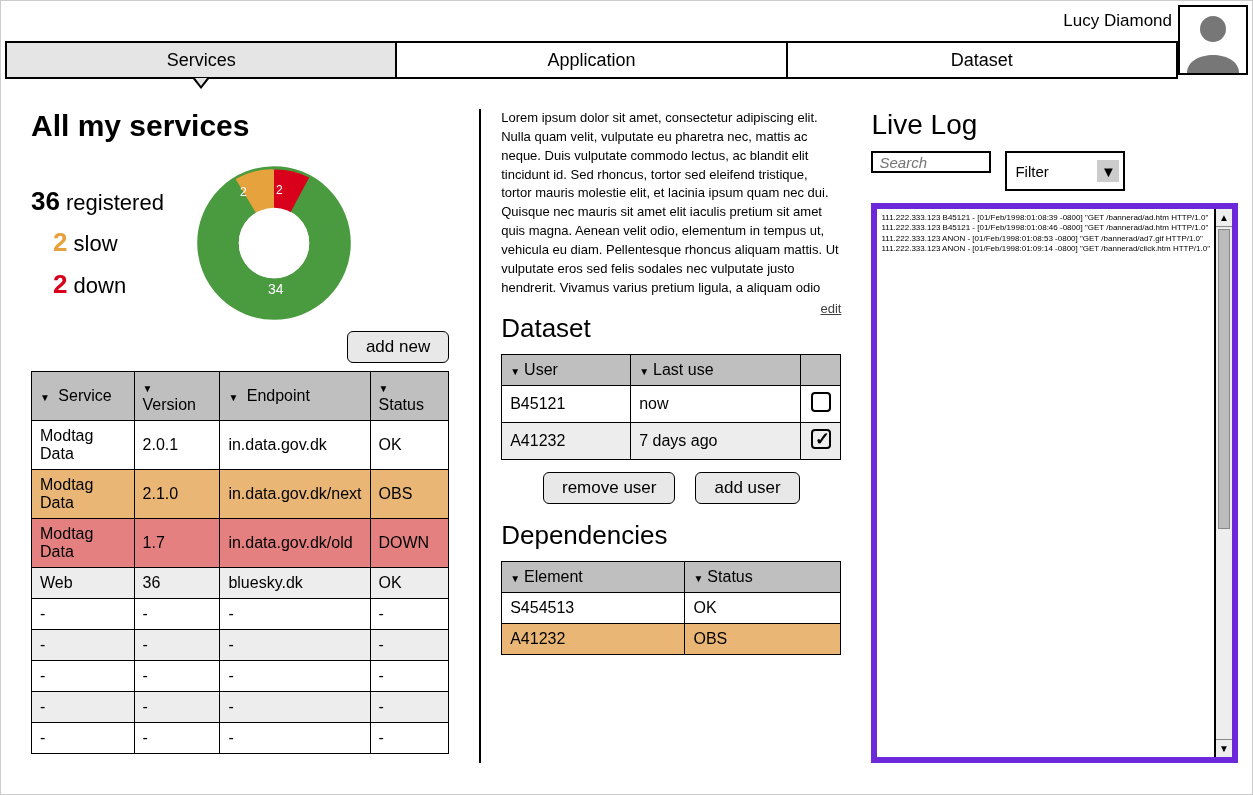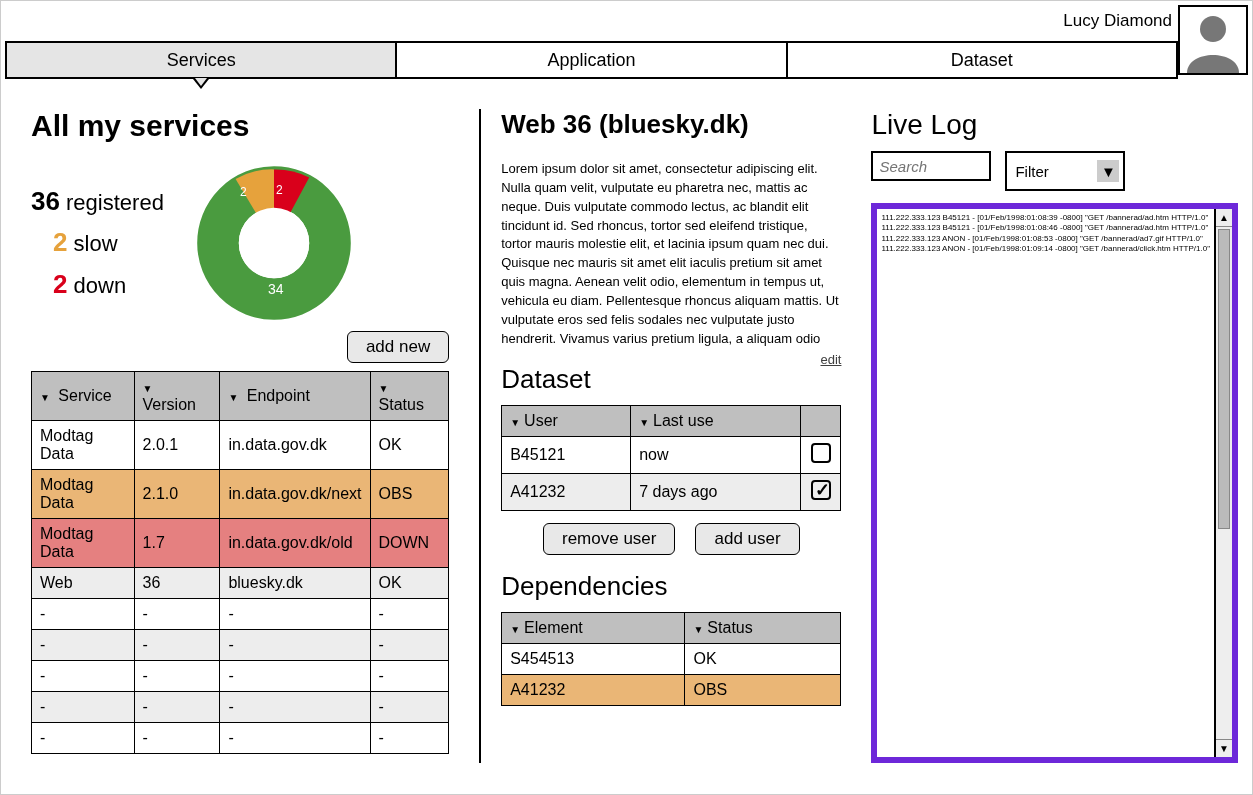--- a/index.html
+++ b/index.html
@@ -142,21 +142,21 @@
     content:"✓"; position:absolute; top:-3px; left:2px; font-size:18px; font-weight:bold;
   }
 
   
   .desc { font-size: 13px; line-height: 1.45; margin-bottom: 4px; }
   .edit-link { color: #404040; text-decoration: underline; font-size: 13px; float: right; cursor: pointer;}
 
   
   .log-controls { display:flex; gap:14px; margin: 10px 0 12px 0; }
   .search {
-    border: 2px solid #000; height: 30px; width: 120px; padding: 0 6px;
+    border: 2px solid #000; height: 22px; width: 120px; padding: 0 6px;
     font-size: 15px; color: #888; font-style: italic;
   }
   .filter {
     border: 2px solid #000; height: 40px; width: 120px; display:flex; align-items:center;
     justify-content: space-between; padding: 0 4px 0 8px; font-size:15px; cursor:pointer;
   }
   .filter .chev { background:#ccc; width:22px; height:22px; display:flex; align-items:center; justify-content:center;}
   .logbox {
     border: 6px solid #6d28d9; height: 560px; position: relative; overflow: hidden;
     display:flex;
@@ -284,21 +284,20 @@
             <td>-</td>
             <td>-</td>
             <td>-</td>
             <td>-</td>
           </tr>
         </tbody>
     </table>
   </div>
 
   <div class="col-mid">
-    <h1 class="big" style="font-size:26px;">Web 36 (bluesky.dk)</h1>
     <p class="desc">Lorem ipsum dolor sit amet, consectetur adipiscing elit. Nulla quam velit, vulputate eu pharetra nec, mattis ac neque. Duis vulputate commodo lectus, ac blandit elit tincidunt id. Sed rhoncus, tortor sed eleifend tristique, tortor mauris molestie elit, et lacinia ipsum quam nec dui. Quisque nec mauris sit amet elit iaculis pretium sit amet quis magna. Aenean velit odio, elementum in tempus ut, vehicula eu diam. Pellentesque rhoncus aliquam mattis. Ut vulputate eros sed felis sodales nec vulputate justo hendrerit. Vivamus varius pretium ligula, a aliquam odio</p>
     <div style="text-align:right;">
         <a class="edit-link">edit</a>
       </div>
 
     <h2 class="section">Dataset</h2>
     <table>
       <thead>
           <tr>
         <th><span class="tri">▼</span><span>User</span></th>

